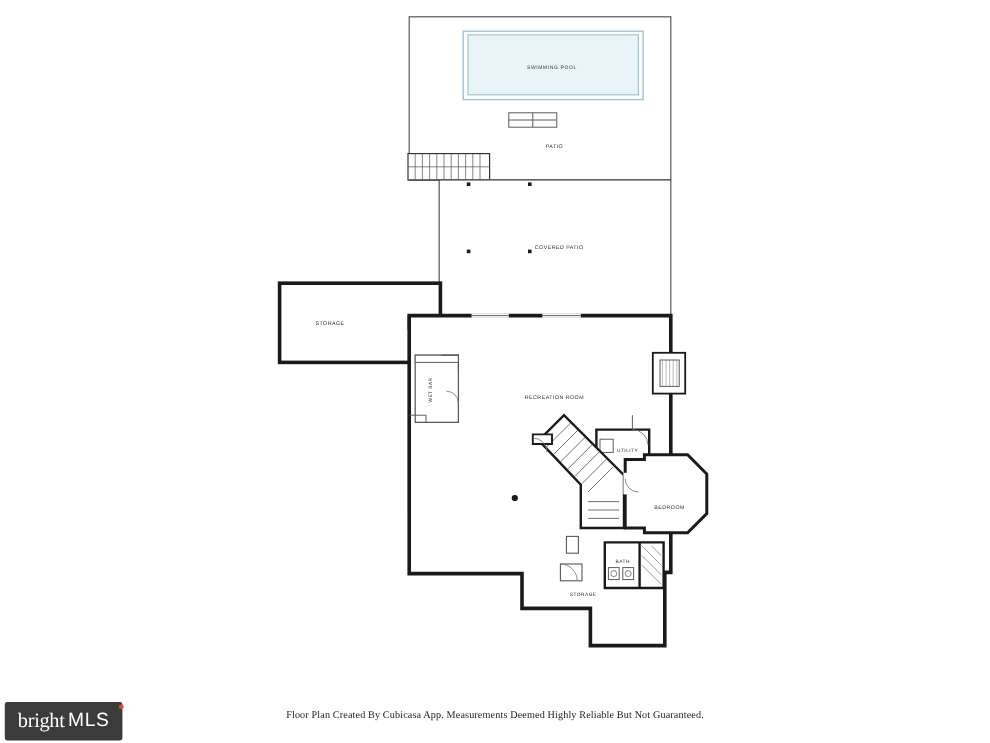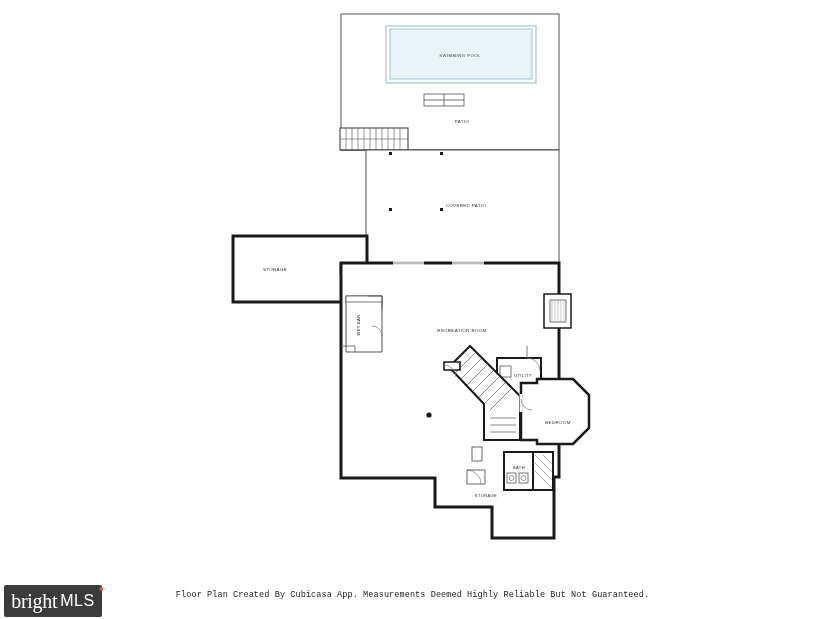--- a/index.html
+++ b/index.html
@@ -52,40 +52,40 @@
   }
 
   #footer-note {
     position: absolute;
     left: 0;
     top: 590px;
     width: 825px;
     text-align: center;
     font-size: 8.5px;
     color: #222222;
-    font-family: Liberation Mono, monospace;
+    font-family: Liberation Serif, serif;
     letter-spacing: 0.1px;
   }
 
   #logo {
     position: absolute;
     left: 4px;
     top: 585px;
     width: 98px;
     height: 32px;
     background: #3c3b3b;
     border-radius: 2px;
     display: flex;
     align-items: center;
     justify-content: center;
   }
   #logo .logo-text {
     color: #ffffff;
     font-family: "Liberation Serif", serif;
-    font-size: 20px;
+    font-size: 17px;
     letter-spacing: -0.3px;
     position: relative;
   }
   #logo .logo-mls {
     color: #ffffff;
     font-family: "Liberation Sans", sans-serif;
     font-size: 16px;
     letter-spacing: 0.5px;
     margin-left: 3px;
   }

